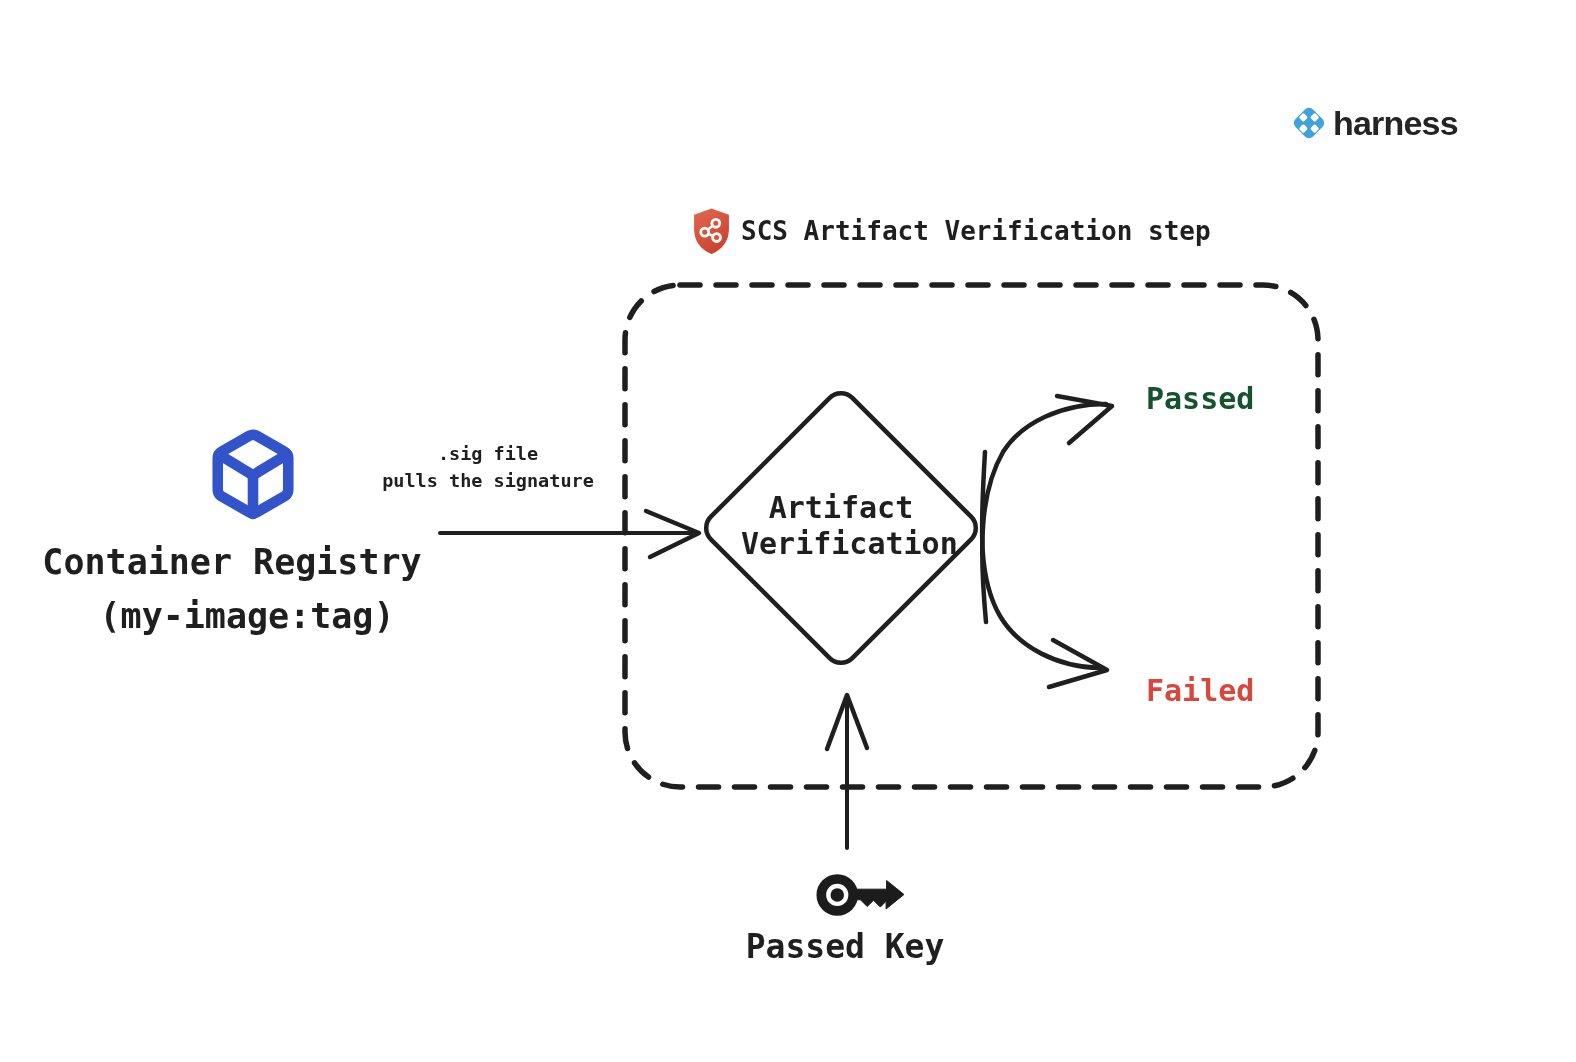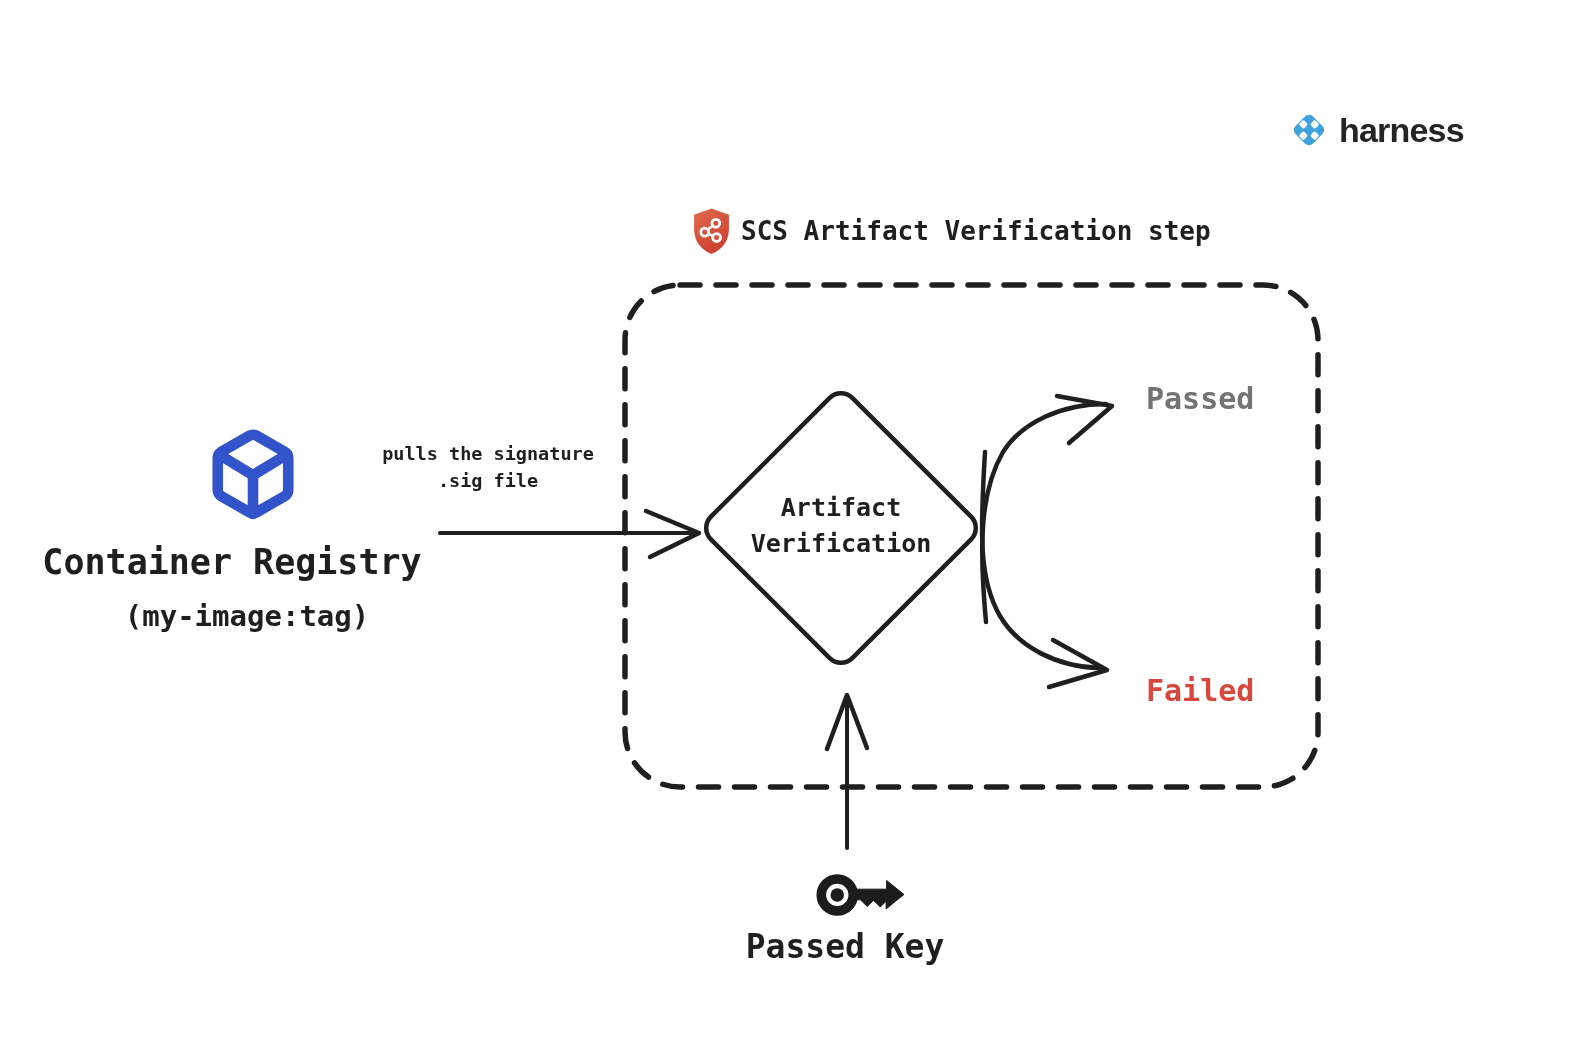--- a/index.html
+++ b/index.html
@@ -10,37 +10,37 @@
     overflow:hidden;
     font-family:"DejaVu Sans Mono", monospace;
     color:#1f1f1f;
   }
   .draw{position:absolute;left:0;top:0;}
   .abs{position:absolute;}
   .hand{font-family:"DejaVu Sans Mono", monospace;font-weight:600;color:#1f1f1f;}
   .center{text-align:center;}
   .logo{
     position:absolute;left:1288px;top:102px;
-    display:flex;align-items:center;gap:9px;margin-top:7px;
+    display:flex;align-items:center;gap:3px;
   }
   .logo-text{
     font-family:"Liberation Sans", sans-serif;
     font-weight:700;font-size:34px;letter-spacing:-0.8px;color:#242424;
     line-height:42px;
   }
   .title-row{
     position:absolute;left:689px;top:206px;
     display:flex;align-items:center;gap:7px;
   }
   .title-text{font-size:26px;line-height:50px;font-weight:600;}
   .pull-label{left:363px;top:440px;width:250px;font-size:18.5px;line-height:27px;}
   .registry-label{left:25px;top:541px;width:414px;font-size:35px;line-height:42px;}
-  .tag-label{left:40px;top:599px;width:414px;font-size:29px;line-height:34px;}
-  .diamond-label{left:741px;top:490px;width:200px;font-size:25px;line-height:36px;}
-  .passed-label{left:1146px;top:379px;font-size:30px;line-height:40px;font-weight:700;color:#737373;}
+  .tag-label{left:40px;top:599px;width:414px;font-size:35px;line-height:34px;}
+  .diamond-label{left:741px;top:490px;width:200px;font-size:30px;line-height:36px;}
+  .passed-label{left:1146px;top:379px;font-size:30px;line-height:40px;font-weight:700;color:#14532d;}
   .failed-label{left:1146px;top:647px;font-size:30px;line-height:40px;font-weight:700;color:#d8473d;margin-top:24px;}
   .pubkey-label{left:695px;top:926px;width:300px;font-size:33px;line-height:42px;}
 </style>
 </head>
 <body>
 
 <div class="canvas">
 
   <svg class="draw" width="1576" height="1062" viewBox="0 0 1576 1062">
 
@@ -110,22 +110,22 @@
     <g fill="none" stroke="#3353cb" stroke-width="2.7" stroke-linecap="round" stroke-linejoin="round">
       <path d="M21 16V8a2 2 0 0 0-1-1.73l-7-4a2 2 0 0 0-2 0l-7 4A2 2 0 0 0 3 8v8a2 2 0 0 0 1 1.73l7 4a2 2 0 0 0 2 0l7-4A2 2 0 0 0 21 16z"></path>
       <path d="M3.3 7 L12 12.3 L20.7 7"></path>
       <path d="M12 22.2 V12.3"></path>
     </g>
   </svg>
   <div class="abs hand center registry-label">Container Registry</div>
   <div class="abs hand center tag-label">(my-image:tag)</div>
 
   <div class="abs hand center pull-label">
+    <div>.sig file</div>
     <div>pulls the signature</div>
-    <div>.sig file</div>
   </div>
 
   <div class="abs hand center diamond-label">
     <div>Artifact</div>
     <div>Verification</div>
   </div>
 
   <div class="abs hand passed-label">Passed</div>
   <div class="abs hand failed-label">Failed</div>
 

